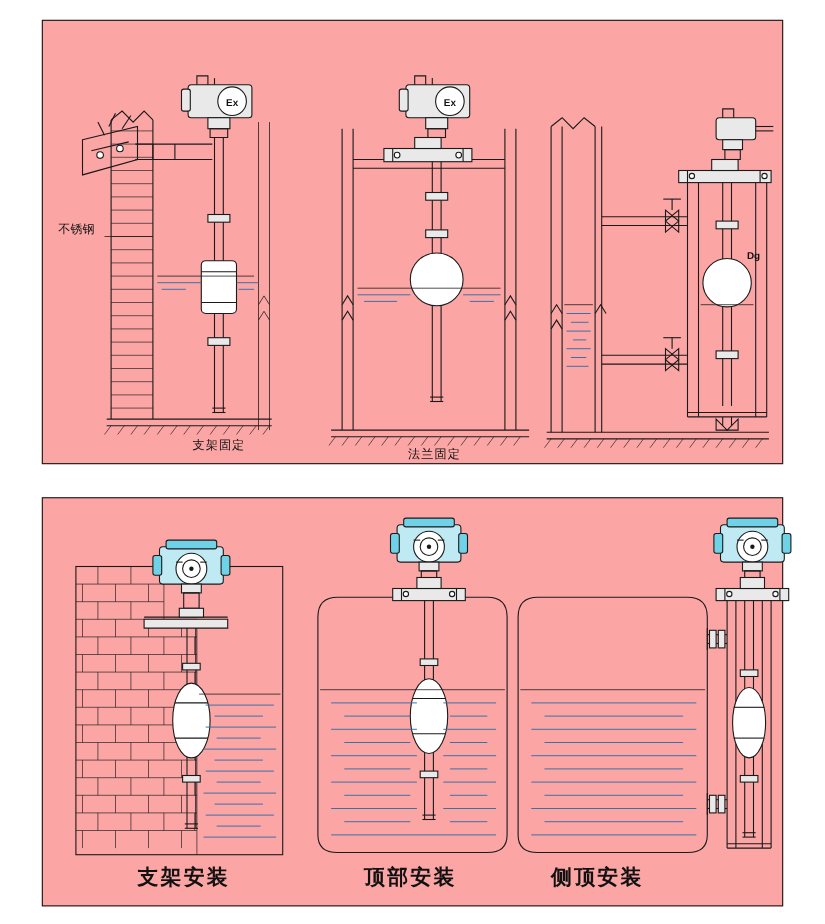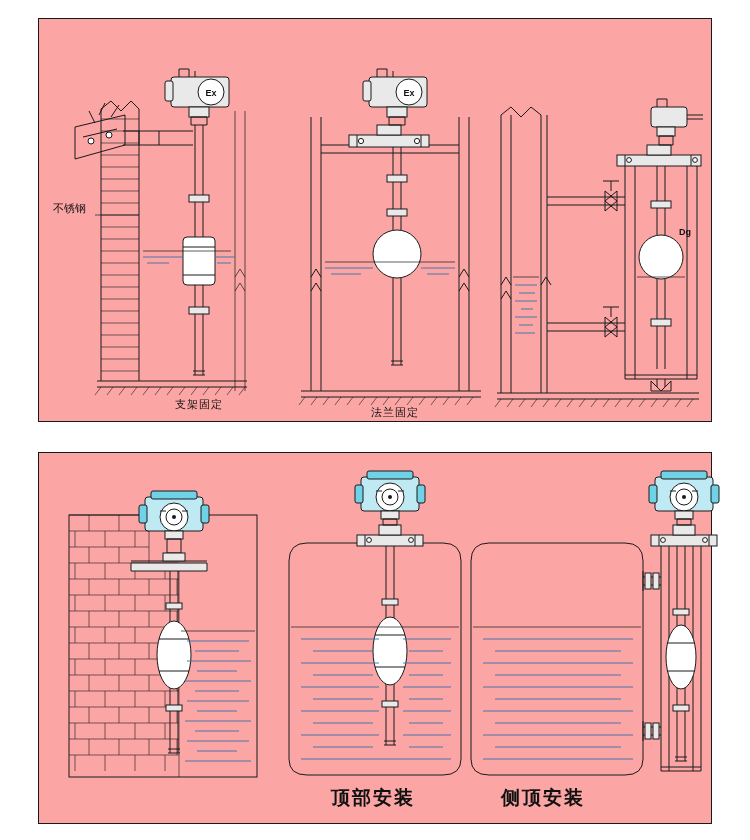--- a/index.html
+++ b/index.html
@@ -550,15 +550,16 @@
       <path class="ln" d="M604 118 L604 138"></path>
 
       <path class="ln" d="M604 274 L622 274"></path>
       <path class="ln" d="M604 282 L622 282"></path>
       <rect class="fg" x="606" y="270" width="6" height="16"></rect>
       <rect class="fg" x="614" y="270" width="6" height="16"></rect>
       <path class="ln" d="M604 268 L604 288"></path>
     </g>
   </svg>
 
+  <div class="cap cap-bot" style="left:48px;top:332px;width:160px;">支架安装</div>
   <div class="cap cap-bot" style="left:254px;top:332px;width:160px;">顶部安装</div>
   <div class="cap cap-bot" style="left:424px;top:332px;width:160px;">侧顶安装</div>
 </div>
 
 </body></html>

